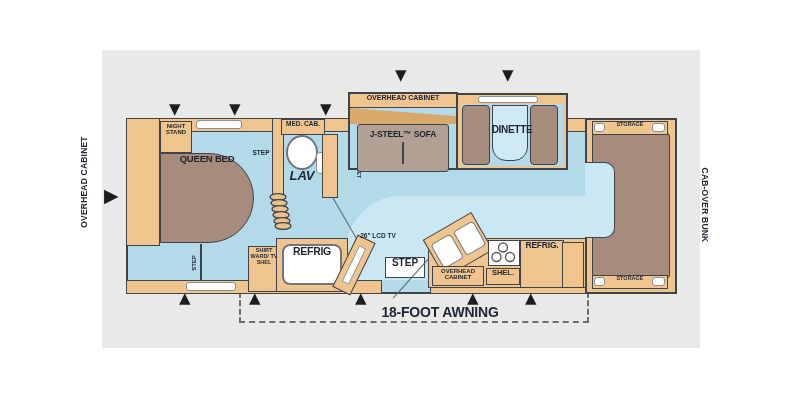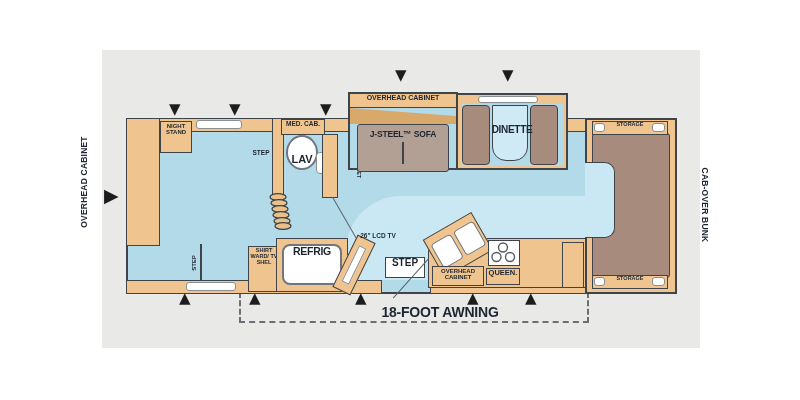--- a/index.html
+++ b/index.html
@@ -46,36 +46,40 @@
   <div class="abs white" style="left:186px;top:282px;width:50px;height:9px;"></div>
 
   <div class="abs tan lbl vrot" style="left:126px;top:118px;width:34px;height:128px;">
     <span style="transform:rotate(-90deg);font-size:8.5px;letter-spacing:0.2px;">OVERHEAD CABINET</span>
   </div>
 
   <div class="abs tan lbl" style="left:160px;top:121px;width:32px;height:32px;font-size:6px;padding:1px;">
     <span>NIGHT STAND</span>
   </div>
 
+  <div class="abs lbl" style="left:160px;top:153px;width:94px;height:90px;background:var(--furn);
+              border:1.5px solid var(--line);border-radius:0 46px 46px 0;font-size:9.5px;letter-spacing:-0.2px;">
+    <span>QUEEN BED</span>
+  </div>
 
   <div class="abs lbl" style="left:244px;top:149px;width:34px;height:10px;font-size:6.5px;">
     <span>STEP</span>
   </div>
 
   <div class="abs" style="left:200px;top:244px;width:2px;height:36px;background:var(--line);"></div>
   <div class="abs lbl vrot" style="left:200px;top:246px;width:16px;height:34px;">
     <span style="transform:rotate(-90deg);font-size:6px;">STEP</span>
   </div>
 
   <div class="abs wall" style="left:272px;top:118px;width:12px;height:80px;"></div>
   <div class="abs tan lbl" style="left:281px;top:119px;width:44px;height:16px;font-size:6.5px;">
     <span>MED. CAB.</span>
   </div>
   <div class="abs" style="left:286px;top:135px;width:32px;height:35px;background:#fff;border:2px solid #70767c;border-radius:50%;"></div>
-  <div class="abs lbl" style="left:288px;top:154px;width:28px;height:11px;font-size:11px;">
+  <div class="abs lbl" style="left:288px;top:169px;width:28px;height:11px;font-size:13px;font-style:italic;">
     <span>LAV</span>
   </div>
   <div class="abs white" style="left:316px;top:152px;width:15px;height:22px;border-radius:4px;"></div>
   <div class="abs tan lbl vrot" style="left:322px;top:134px;width:16px;height:64px;">
     <span style="transform:rotate(90deg);font-size:5.5px;">CABINET</span>
   </div>
 
   <svg class="abs" style="left:268px;top:192px;" width="26" height="38" viewBox="0 0 26 38">
     <g fill="#e8c08a" stroke="#3f444b" stroke-width="1.3">
       <ellipse cx="10" cy="5" rx="8" ry="3.4"></ellipse>
@@ -143,21 +147,24 @@
         <circle cx="14" cy="6.5" r="4.5"></circle>
           <circle cx="7.5" cy="16" r="4.5"></circle>
           <circle cx="21" cy="16" r="4.5"></circle>
       </g>
     </svg>
   </div>
   <div class="abs tan lbl" style="left:432px;top:266px;width:52px;height:20px;font-size:6px;padding:1px;">
     <span>OVERHEAD CABINET</span>
   </div>
   <div class="abs tan lbl" style="left:486px;top:268px;width:34px;height:17px;font-size:7.5px;">
-    <span>QUEEN.</span>
+    <span>SHEL.</span>
+  </div>
+  <div class="abs tan lbl" style="left:520px;top:240px;width:44px;height:48px;font-size:8.5px;letter-spacing:-0.2px;">
+    <span>REFRIG.</span>
   </div>
   <div class="abs tan lbl vrot" style="left:562px;top:242px;width:22px;height:46px;">
     <span style="transform:rotate(90deg);font-size:6.5px;">PANTRY</span>
   </div>
 
   <div class="abs lbl" style="left:385px;top:257px;width:40px;height:21px;background:#fff;border:1.5px solid var(--line);font-size:10px;">
     <span>STEP</span>
   </div>
   <div class="abs swing" style="left:429px;top:259px;width:53px;height:0;transform:rotate(132deg);transform-origin:0 0;"></div>
 

